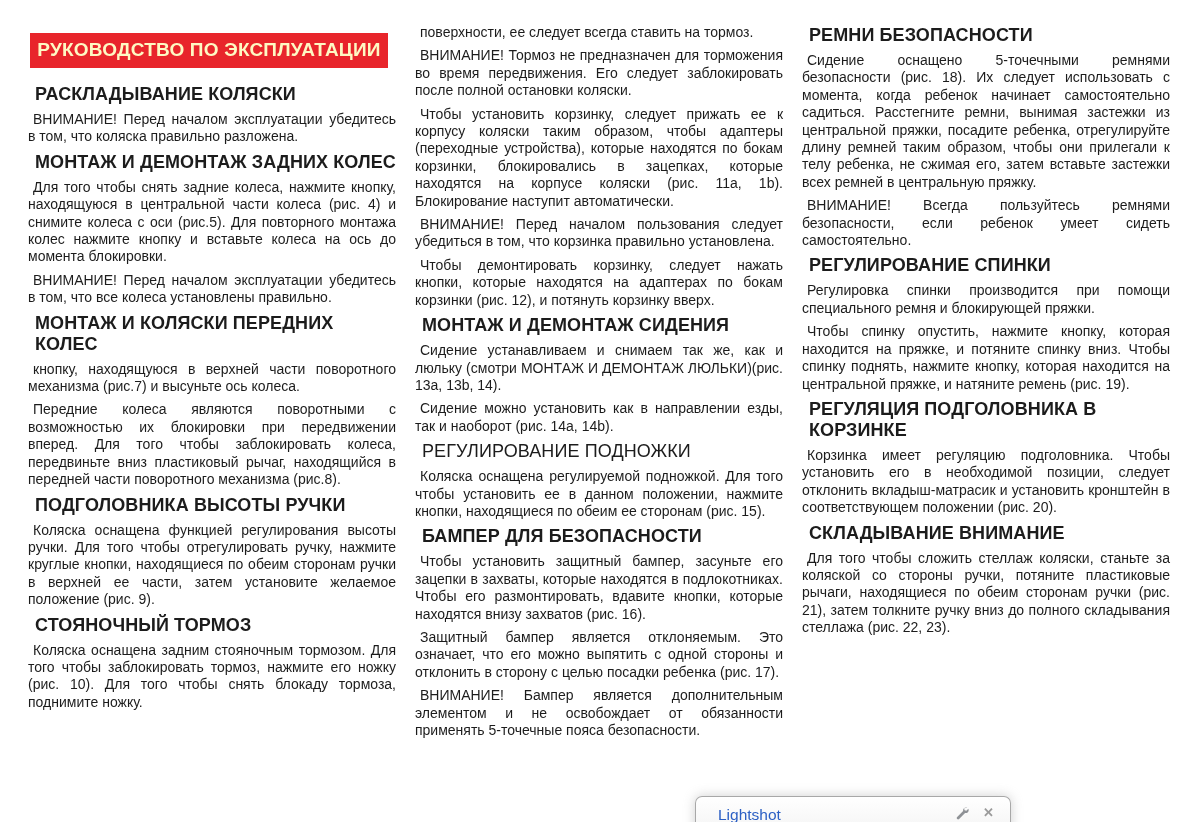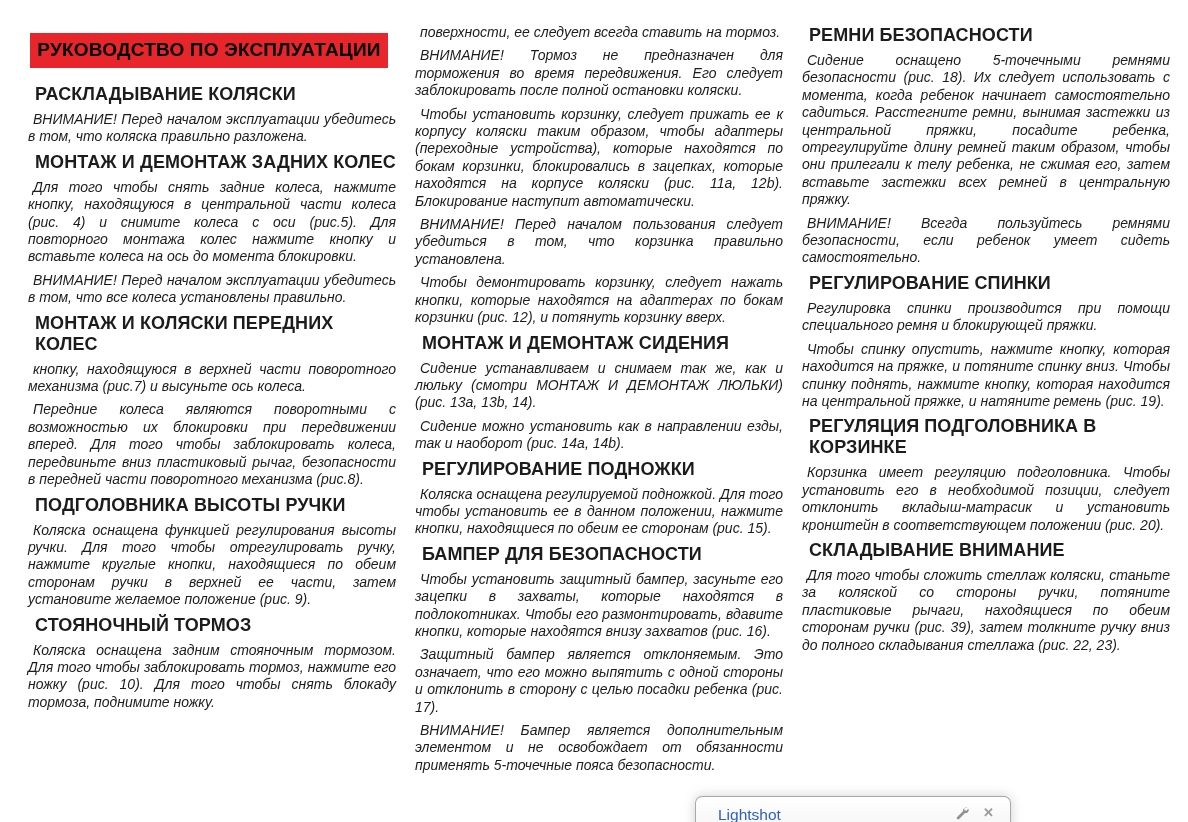--- a/index.html
+++ b/index.html
@@ -21,29 +21,28 @@
     padding:6px 4px 7px 4px;
   }
 
   .heading, .heading-light {
     font-size:18px;
     font-weight:bold;
     padding-left:7px;
     margin:1px 0 6px 0;
     letter-spacing:0.1px;
   }
-  .heading-light { font-weight:bold; }
+  .heading-light { font-weight:normal; }
 
   .para {
     font-size:14px;
     line-height:17.4px;
     text-align:justify;
     text-indent:5px;
     margin:0 0 6px 0;
-    font-style:italic;
   }
 
   
   .lightshot {
     position:absolute;
     left:695px; top:796px;
     width:316px; height:40px;
     background:linear-gradient(#ffffff, #f3f3f3);
     border:1px solid #a8a8a8;
     border-bottom:none;
@@ -62,38 +61,38 @@
   .ls-close {
     font-size:13px; font-weight:bold; color:#9b9b9b;
     line-height:14px; cursor:pointer;
   }
 </style>
 </head>
 <body>
 
 <div class="page">
   <div class="col">
-    <div class="banner" style="background: rgb(232, 37, 43); color: #000000;">РУКОВОДСТВО ПО ЭКСПЛУАТАЦИИ</div>
+    <div class="banner" style="background: rgb(232, 37, 43); color: #fef9c3;">РУКОВОДСТВО ПО ЭКСПЛУАТАЦИИ</div>
   <div class="heading">РАСКЛАДЫВАНИЕ КОЛЯСКИ</div>
       <div class="para">ВНИМАНИЕ! Перед началом эксплуатации убедитесь в том, что коляска правильно разложена.</div>
       <div class="heading">МОНТАЖ И ДЕМОНТАЖ ЗАДНИХ КОЛЕС</div>
       <div class="para">Для того чтобы снять задние колеса, нажмите кнопку, находящуюся в центральной части колеса (рис. 4) и снимите колеса с оси (рис.5). Для повторного монтажа колес нажмите кнопку и вставьте колеса на ось до момента блокировки.</div>
       <div class="para">ВНИМАНИЕ! Перед началом эксплуатации убедитесь в том, что все колеса установлены правильно.</div>
       <div class="heading">МОНТАЖ И КОЛЯСКИ ПЕРЕДНИХ КОЛЕС</div>
       <div class="para">кнопку, находящуюся в верхней части поворотного механизма (рис.7) и высуньте ось колеса.</div>
-      <div class="para">Передние колеса являются поворотными с возможностью их блокировки при передвижении вперед. Для того чтобы заблокировать колеса, передвиньте вниз пластиковый рычаг, безопасности в передней части поворотного механизма (рис.8).</div>
+      <div class="para">Передние колеса являются поворотными с возможностью их блокировки при передвижении вперед. Для того чтобы заблокировать колеса, передвиньте вниз пластиковый рычаг, находящийся в передней части поворотного механизма (рис.8).</div>
       <div class="heading">ПОДГОЛОВНИКА ВЫСОТЫ РУЧКИ</div>
       <div class="para">Коляска оснащена функцией регулирования высоты ручки. Для того чтобы отрегулировать ручку, нажмите круглые кнопки, находящиеся по обеим сторонам ручки в верхней ее части, затем установите желаемое положение (рис. 9).</div>
       <div class="heading">СТОЯНОЧНЫЙ ТОРМОЗ</div>
       <div class="para">Коляска оснащена задним стояночным тормозом. Для того чтобы заблокировать тормоз, нажмите его ножку (рис. 10). Для того чтобы снять блокаду тормоза, поднимите ножку.</div>
     </div>
   <div class="col">
       <div class="para">поверхности, ее следует всегда ставить на тормоз.</div>
       <div class="para">ВНИМАНИЕ! Тормоз не предназначен для торможения во время передвижения. Его следует заблокировать после полной остановки коляски.</div>
-      <div class="para">Чтобы установить корзинку, следует прижать ее к корпусу коляски таким образом, чтобы адаптеры (переходные устройства), которые находятся по бокам корзинки, блокировались в зацепках, которые находятся на корпусе коляски (рис. 11a, 12b). Блокирование наступит автоматически.</div>
+      <div class="para">Чтобы установить корзинку, следует прижать ее к корпусу коляски таким образом, чтобы адаптеры (переходные устройства), которые находятся по бокам корзинки, блокировались в зацепках, которые находятся на корпусе коляски (рис. 11a, 1b). Блокирование наступит автоматически.</div>
       <div class="para">ВНИМАНИЕ! Перед началом пользования следует убедиться в том, что корзинка правильно установлена.</div>
       <div class="para">Чтобы демонтировать корзинку, следует нажать кнопки, которые находятся на адаптерах по бокам корзинки (рис. 12), и потянуть корзинку вверх.</div>
       <div class="heading">МОНТАЖ И ДЕМОНТАЖ СИДЕНИЯ</div>
       <div class="para">Сидение устанавливаем и снимаем так же, как и люльку (смотри МОНТАЖ И ДЕМОНТАЖ ЛЮЛЬКИ)(рис. 13a, 13b, 14).</div>
       <div class="para">Сидение можно установить как в направлении езды, так и наоборот (рис. 14a, 14b).</div>
       <div class="heading-light">РЕГУЛИРОВАНИЕ ПОДНОЖКИ</div>
       <div class="para">Коляска оснащена регулируемой подножкой. Для того чтобы установить ее в данном положении, нажмите кнопки, находящиеся по обеим ее сторонам (рис. 15).</div>
       <div class="heading">БАМПЕР ДЛЯ БЕЗОПАСНОСТИ</div>
       <div class="para">Чтобы установить защитный бампер, засуньте его зацепки в захваты, которые находятся в подлокотниках. Чтобы его размонтировать, вдавите кнопки, которые находятся внизу захватов (рис. 16).</div>
       <div class="para">Защитный бампер является отклоняемым. Это означает, что его можно выпятить с одной стороны и отклонить в сторону с целью посадки ребенка (рис. 17).</div>
@@ -102,21 +101,21 @@
   <div class="col">
       <div class="heading">РЕМНИ БЕЗОПАСНОСТИ</div>
       <div class="para">Сидение оснащено 5-точечными ремнями безопасности (рис. 18). Их следует использовать с момента, когда ребенок начинает самостоятельно садиться. Расстегните ремни, вынимая застежки из центральной пряжки, посадите ребенка, отрегулируйте длину ремней таким образом, чтобы они прилегали к телу ребенка, не сжимая его, затем вставьте застежки всех ремней в центральную пряжку.</div>
       <div class="para">ВНИМАНИЕ! Всегда пользуйтесь ремнями безопасности, если ребенок умеет сидеть самостоятельно.</div>
       <div class="heading">РЕГУЛИРОВАНИЕ СПИНКИ</div>
       <div class="para">Регулировка спинки производится при помощи специального ремня и блокирующей пряжки.</div>
       <div class="para">Чтобы спинку опустить, нажмите кнопку, которая находится на пряжке, и потяните спинку вниз. Чтобы спинку поднять, нажмите кнопку, которая находится на центральной пряжке, и натяните ремень (рис. 19).</div>
       <div class="heading">РЕГУЛЯЦИЯ ПОДГОЛОВНИКА В КОРЗИНКЕ</div>
       <div class="para">Корзинка имеет регуляцию подголовника. Чтобы установить его в необходимой позиции, следует отклонить вкладыш-матрасик и установить кронштейн в соответствующем положении (рис. 20).</div>
       <div class="heading">СКЛАДЫВАНИЕ ВНИМАНИЕ</div>
-      <div class="para">Для того чтобы сложить стеллаж коляски, станьте за коляской со стороны ручки, потяните пластиковые рычаги, находящиеся по обеим сторонам ручки (рис. 39), затем толкните ручку вниз до полного складывания стеллажа (рис. 22, 23).</div>
+      <div class="para">Для того чтобы сложить стеллаж коляски, станьте за коляской со стороны ручки, потяните пластиковые рычаги, находящиеся по обеим сторонам ручки (рис. 21), затем толкните ручку вниз до полного складывания стеллажа (рис. 22, 23).</div>
     </div>
 </div>
 
 <div class="lightshot">
   <div class="ls-title" style="color: rgb(43, 95, 196);">Lightshot</div>
   <div class="ls-icons">
     <svg class="ls-wrench" viewBox="0 0 16 16">
       <path d="M14.2 2.1 a3.4 3.4 0 0 0 -4.9 3.7 L2.5 12.6 a1.55 1.55 0 1 0 2.2 2.2 L11.5 8 a3.4 3.4 0 0 0 3.7 -4.9 L13 5.3 l-2.1 -.5 -.5 -2.1 z" fill="#8f9296"></path>
     </svg>
     <span class="ls-close">✕</span>

